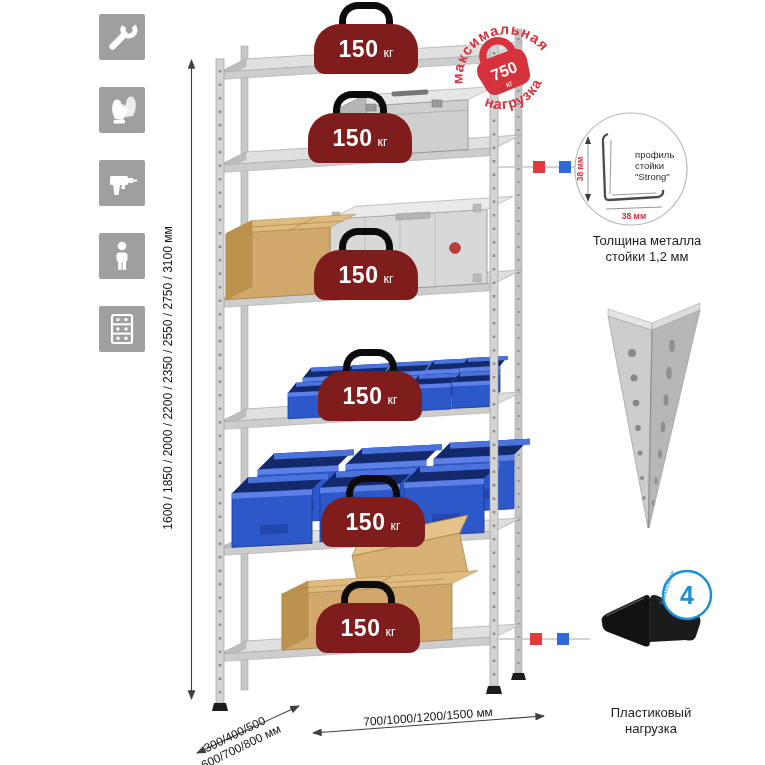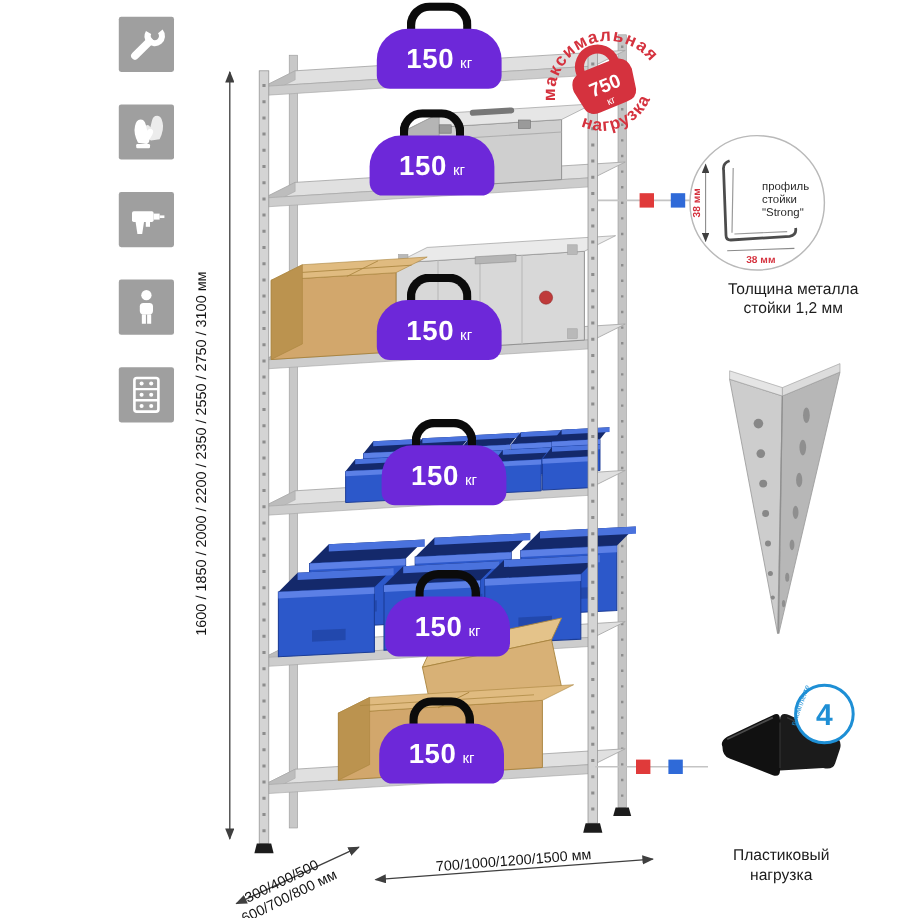--- a/index.html
+++ b/index.html
@@ -5,21 +5,21 @@
   html,body{margin:0;padding:0}
   body{width:765px;height:765px;position:relative;background:#fff;
        font-family:"Liberation Sans",sans-serif;overflow:hidden}
   
   .icon-box{position:absolute;left:99px;width:46px;height:46px;background:#9f9f9f;border-radius:2px;
             display:flex;align-items:center;justify-content:center}
   
   .kb{position:absolute;width:104px;z-index:5;text-align:center}
   .kb .handle{width:40px;height:20px;border:7px solid #0b0b0b;border-bottom:none;
               border-radius:19px 19px 0 0;margin:0 auto}
-  .kb .body{height:50px;background:#6d28d9;border-radius:26px 26px 11px 11px;margin-top:-5px;
+  .kb .body{height:50px;background:#7f1d1d;border-radius:26px 26px 11px 11px;margin-top:-5px;
             display:flex;align-items:center;justify-content:center;gap:5px;color:#fff}
   .kb .val{font-size:23px;font-weight:bold;letter-spacing:.5px}
   .kb .unit{font-size:12.5px;padding-top:7px}
   
   .dim{position:absolute;font-size:12px;color:#141414;white-space:nowrap;z-index:4}
   .dim2{text-align:center;line-height:1.2;white-space:normal}
   .caption{position:absolute;font-size:13px;color:#1c1c1c;text-align:center;line-height:1.25;z-index:4}
   svg{display:block}
   .layer{position:absolute;z-index:2}
   .scene{position:absolute;left:0;top:0;z-index:1}
@@ -295,21 +295,21 @@
   <path d="M36,24 q-6,2 -5,8 L33,86 q0,4 4,4 L86,87 q6,-1 5,-7" fill="none" stroke="#4c4c4c" stroke-width="2.3"></path>
   <path d="M39,30 L38,84 M40,85 L84,83" fill="none" stroke="#9a9a9a" stroke-width="1"></path>
   <line x1="34" y1="99" x2="90" y2="97" stroke="#8a8a8a" stroke-width="0.9"></line>
   <text x="62" y="109" text-anchor="middle" font-size="8.5" font-weight="bold" fill="#d5323e">38 мм</text>
   <g fill="#2b2b2b" font-size="9.5">
     <text x="63" y="48">профиль</text>
     <text x="63" y="59">стойки</text>
     <text x="63" y="70">"Strong"</text>
   </g>
 </svg>
-<div class="caption" style="left:586px;top:233px;width:150px">Толщина металла стойки 1,2 мм</div>
+<div class="caption" style="left:572px;top:233px;width:150px">Толщина металла стойки 1,2 мм</div>
 
 <svg class="layer" style="left:588px;top:298px" width="140" height="240" viewBox="0 0 140 240">
   <path d="M20,18 L64,32 L60,230 Z" fill="#cdcdcd" stroke="#9b9b9b" stroke-width="0.7"></path>
   <path d="M64,32 L112,12 L61,230 Z" fill="#b7b7b7" stroke="#9b9b9b" stroke-width="0.7"></path>
   <path d="M20,18 L64,32 L64,25 L20,11 Z" fill="#e5e5e5" stroke="#9b9b9b" stroke-width="0.5"></path>
   <path d="M64,25 L112,5 L112,12 L64,32 Z" fill="#dcdcdc" stroke="#9b9b9b" stroke-width="0.5"></path>
   <line x1="64" y1="32" x2="60.5" y2="230" stroke="#8f8f8f" stroke-width="1"></line>
   <g fill="#888">
     <circle cx="44" cy="55" r="4"></circle>
       <circle cx="46" cy="80" r="3.6"></circle>

